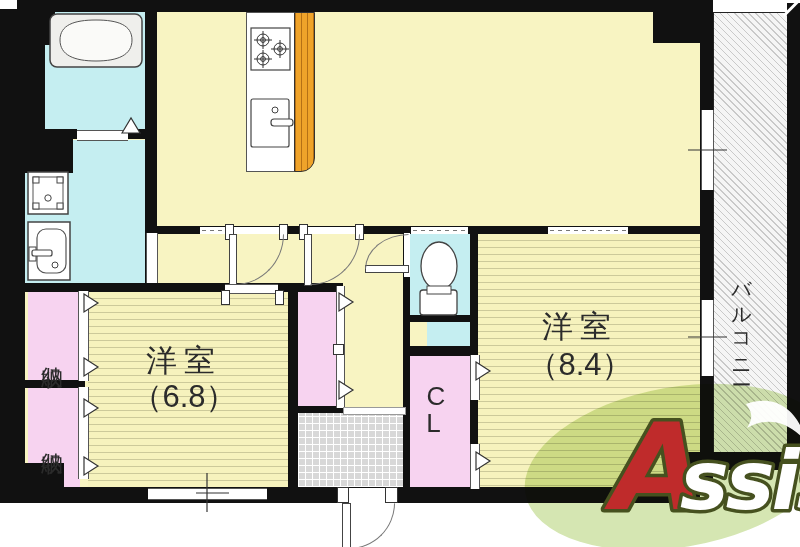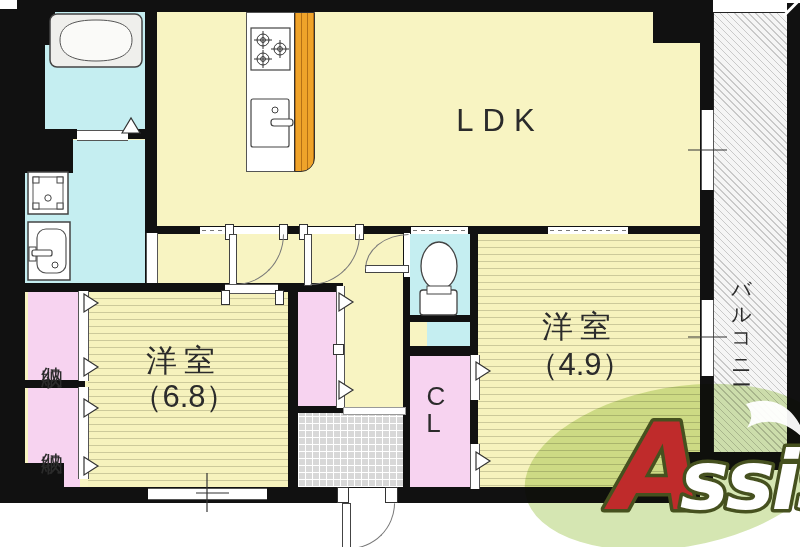--- a/index.html
+++ b/index.html
@@ -213,27 +213,26 @@
     </g>
 
     <g stroke="#333" stroke-width="1.2">
       <line x1="688" y1="150" x2="727" y2="150"></line>
       <line x1="688" y1="337" x2="727" y2="337"></line>
       <line x1="207" y1="473" x2="207" y2="512"></line>
       <line x1="196" y1="493" x2="229" y2="493"></line>
     </g>
   </svg>
 
-  <div class="lbl" style="left:440px;top:103px;width:120px;font-size:31px;letter-spacing:9px;">LDK</div>
 
   <div class="lbl" style="left:101px;top:340px;width:166px;font-size:31px;letter-spacing:7px;">洋室</div>
   <div class="lbl" style="left:101px;top:376px;width:166px;font-size:31px;">（6.8）</div>
 
   <div class="lbl" style="left:497px;top:306px;width:166px;font-size:31px;letter-spacing:7px;">洋室</div>
-  <div class="lbl" style="left:497px;top:344px;width:166px;font-size:31px;">（4.9）</div>
+  <div class="lbl" style="left:497px;top:344px;width:166px;font-size:31px;">（8.4）</div>
 
   <div class="lbl lbl-vert" style="left:39px;top:319px;height:60px;font-size:22px;line-height:26px;">収納</div>
   <div class="lbl lbl-vert" style="left:39px;top:405px;height:60px;font-size:22px;line-height:26px;">収納</div>
 
   <div class="lbl" style="left:415px;top:383px;width:42px;font-size:26px;line-height:27px;">
     <div>C</div>
     <div style="margin-left:-5px;">L</div>
   </div>
 
 

